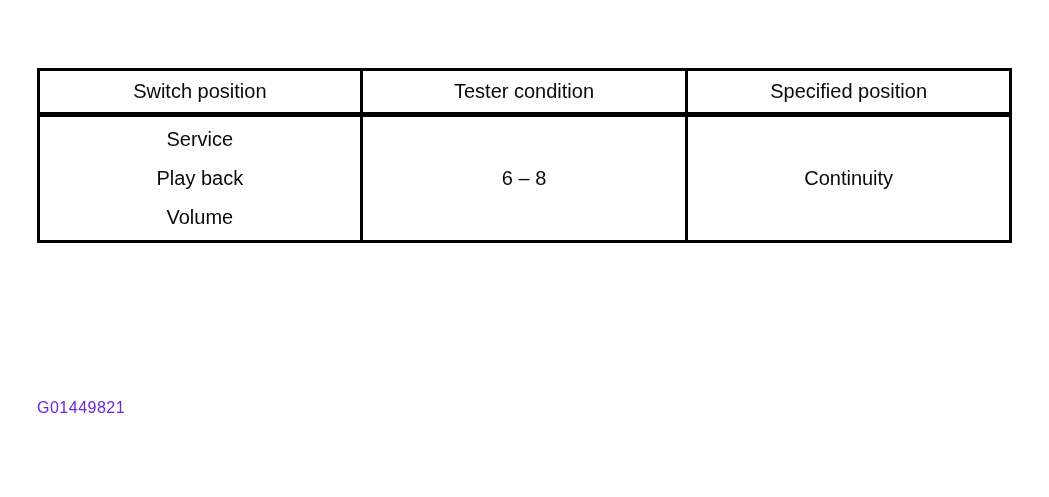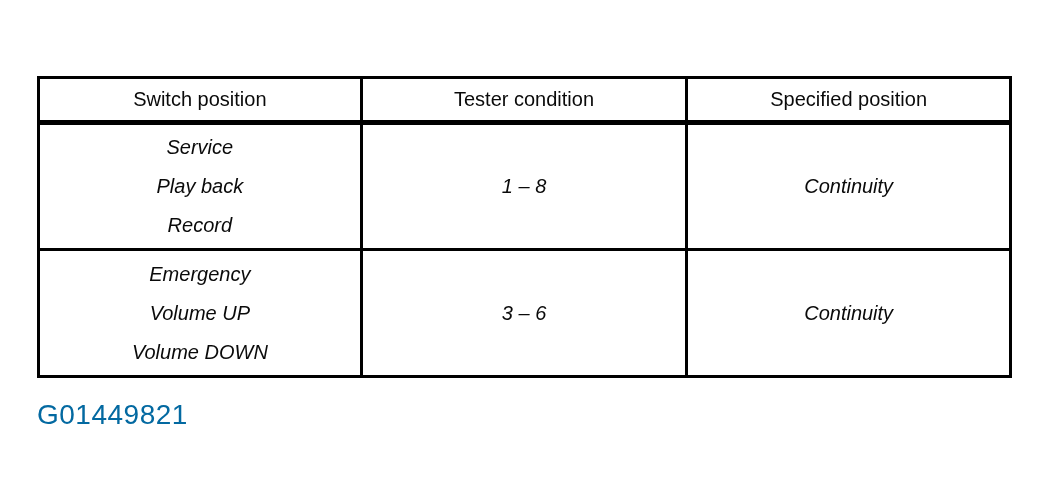--- a/index.html
+++ b/index.html
@@ -13,21 +13,21 @@
   .page {
     position: relative;
     width: 1049px;
     height: 497px;
     background: #ffffff;
     overflow: hidden;
   }
   table.spec {
     position: absolute;
     left: 37px;
-    top: 76px;
+    top: 68px;
     width: 975px;
     border-collapse: collapse;
     table-layout: fixed;
     background: #ffffff;
   }
   table.spec th,
   table.spec td {
     border: 3px solid #000000;
     text-align: center;
     vertical-align: middle;
@@ -35,32 +35,31 @@
     font-weight: 400;
     color: #0a0a0a;
     padding: 0;
   }
   table.spec thead th {
     height: 45px;
     border-bottom: 5px solid #000000;
   }
   table.spec tbody td {
     height: 127px;
-    font-style: italic;
   }
   .multiline div {
     line-height: 39px;
   }
   .caption {
     position: absolute;
     left: 37px;
     top: 399px;
-    font-size: 28px;
+    font-size: 16px;
     letter-spacing: 0.5px;
-    color: #0369a1;
+    color: #6d28d9;
   }
 </style>
 </head>
 <body>
 
 <div class="page">
 
   <table class="spec">
     <colgroup>
       <col style="width:33.2%">
@@ -72,32 +71,23 @@
         <th>Switch position</th>
         <th>Tester condition</th>
         <th>Specified position</th>
       </tr>
     </thead>
     <tbody>
       <tr>
         <td class="multiline">
           <div>Service</div>
           <div>Play back</div>
-          <div>Record</div>
+          <div>Volume</div>
         </td>
-        <td>1 – 8</td>
-        <td>Continuity</td>
-      </tr>
-      <tr>
-        <td class="multiline">
-          <div>Emergency</div>
-          <div>Volume UP</div>
-          <div>Volume DOWN</div>
-        </td>
-        <td>3 – 6</td>
+        <td>6 – 8</td>
         <td>Continuity</td>
       </tr>
     </tbody>
   </table>
 
   <div class="caption">G01449821</div>
 
 </div>
 
 </body></html>

